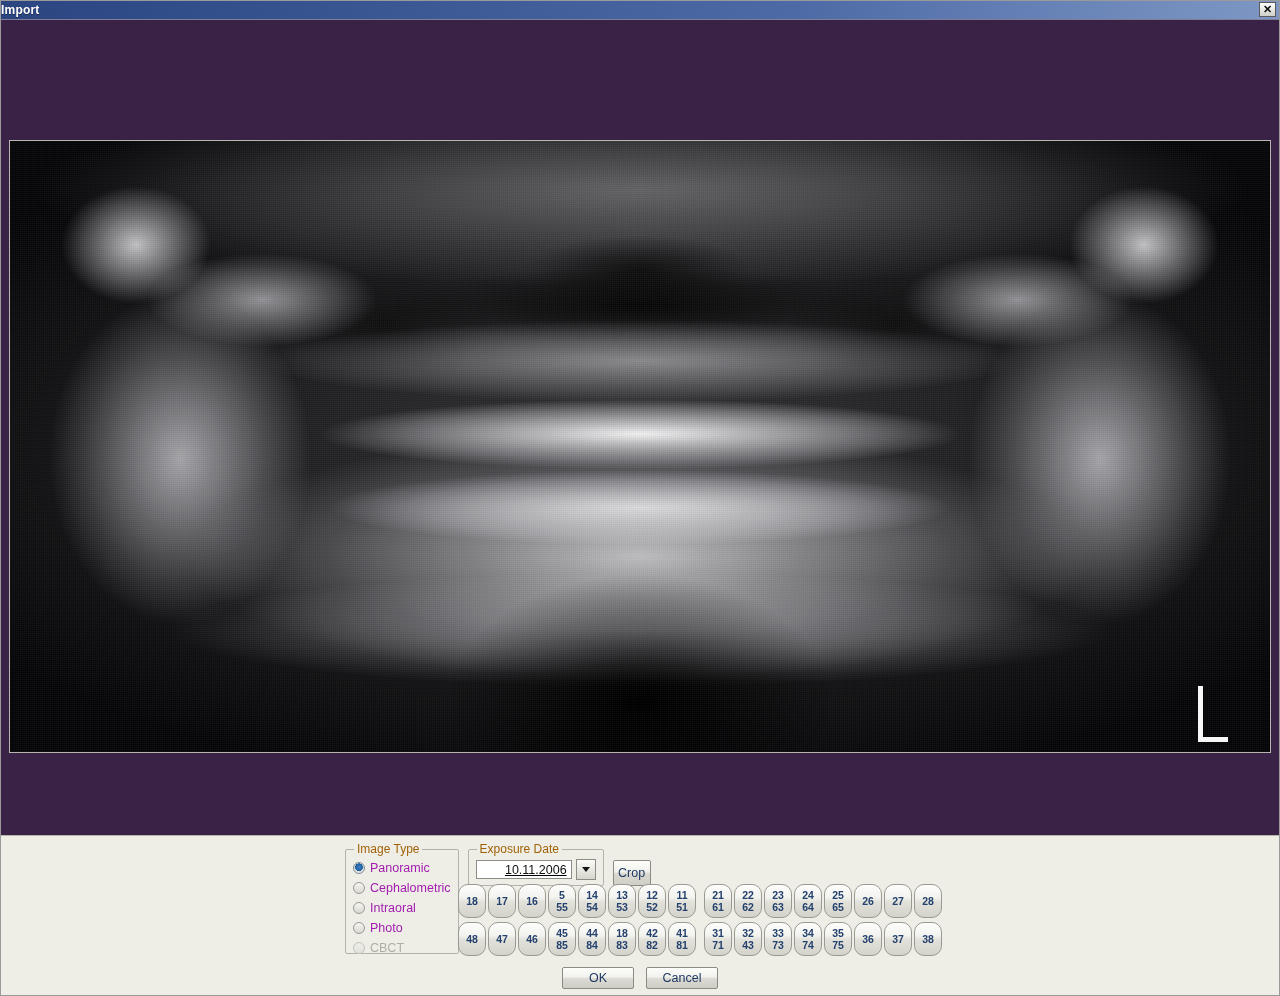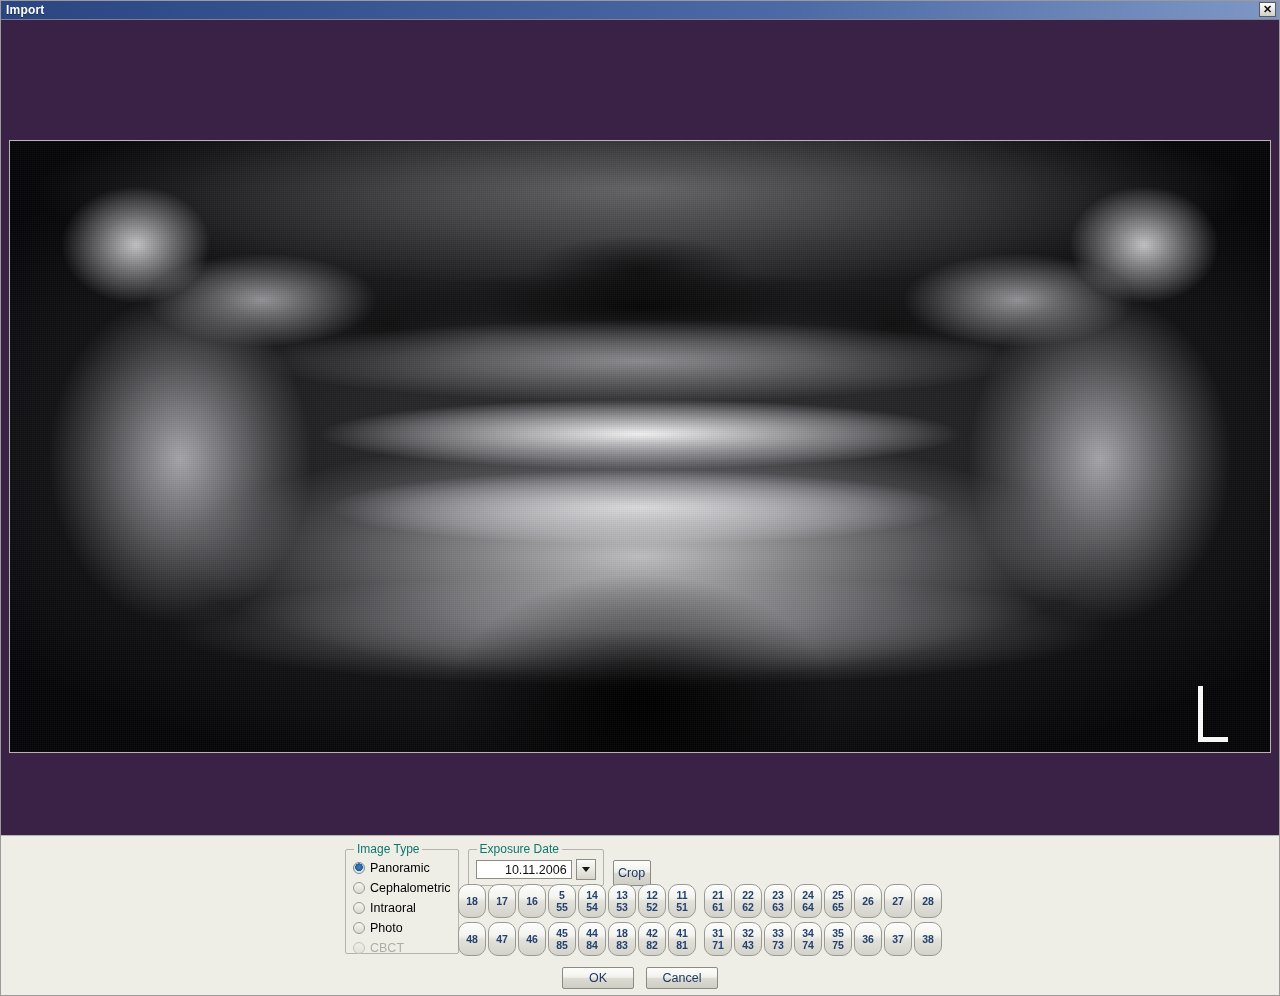--- a/index.html
+++ b/index.html
@@ -20,21 +20,21 @@
   
   #titlebar {
     height: 19px; flex: 0 0 19px;
     background: linear-gradient(to right, #2b4580 0%, #33508d 18%, #4d6aa6 62%, #7e97c4 100%);
     display: flex; align-items: center;
     position: relative;
     border-bottom: 1px solid #7f7f9a;
   }
   #title-text {
     color: #ffffff; font-size: 12px; font-weight: bold;
-    padding-left: 5px; letter-spacing: 0.2px;
+    letter-spacing: 0.2px;
     text-shadow: 0 1px 0 rgba(0,0,0,.35);
   }
   #close-button {
     position: absolute; right: 3px; top: 1px;
     width: 17px; height: 15px;
     background: linear-gradient(to bottom, #fdfdfd 0%, #e6e6e0 55%, #cfcfc8 100%);
     border: 1px solid #5a5a5a;
     display: flex; align-items: center; justify-content: center;
     font-size: 11px; font-weight: bold; color: #101010;
     line-height: 1; cursor: pointer;
@@ -142,21 +142,21 @@
   }
   .spacer-left { width: 344px; flex: 0 0 344px; }
 
   fieldset.group {
     border: 1px solid #b6b2ab;
     border-radius: 2px;
     padding: 2px 7px 5px 7px;
     margin: 0;
   }
   fieldset.group > legend {
-    font-size: 12px; color: #0f766e;
+    font-size: 12px; color: #a16207;
     padding: 0 3px; margin-left: 1px;
   }
 
   
   #image-type-group { width: 105px; height: 112px; }
   .radio-row {
     display: flex; align-items: center;
     height: 20px; cursor: pointer;
   }
   .radio-row.disabled { cursor: default; }
@@ -165,26 +165,26 @@
     background: linear-gradient(to bottom, #f6f6f2, #d9d9d2);
     border: 1px solid #9b9b93;
     margin-right: 5px; flex: 0 0 12px;
     position: relative;
   }
   .radio.checked {
     background: radial-gradient(circle at 50% 42%, #3d82c4 0%, #1e5f9e 48%, #dcdcd6 52%, #f4f4f0 100%);
     border-color: #7d8d99;
   }
   .radio.disabled { background: linear-gradient(to bottom,#efefe9,#e2e2dc); border-color: #c3c3bc; }
-  .radio-label { font-size: 12.5px; color: #000000; white-space: nowrap; }
+  .radio-label { font-size: 12.5px; color: #a21caf; white-space: nowrap; }
   .radio-label.disabled { color: #aeaea6; }
 
   
   #exposure-group { margin-left: 9px; width: 136px; height: 44px; }
-  .date-row { display: flex; align-items: center; margin-top: 1px; }
+  .date-row { display: flex; align-items: center; margin-top: 1px; text-decoration: underline; }
   #date-input {
     width: 96px; height: 19px;
     background: #ffffff;
     border: 1px solid #8d8d86;
     font-family: "Liberation Sans", sans-serif;
     font-size: 12.5px; color: #101010;
     text-align: right;
     padding: 0 4px 0 0;
     line-height: 17px;
   }

